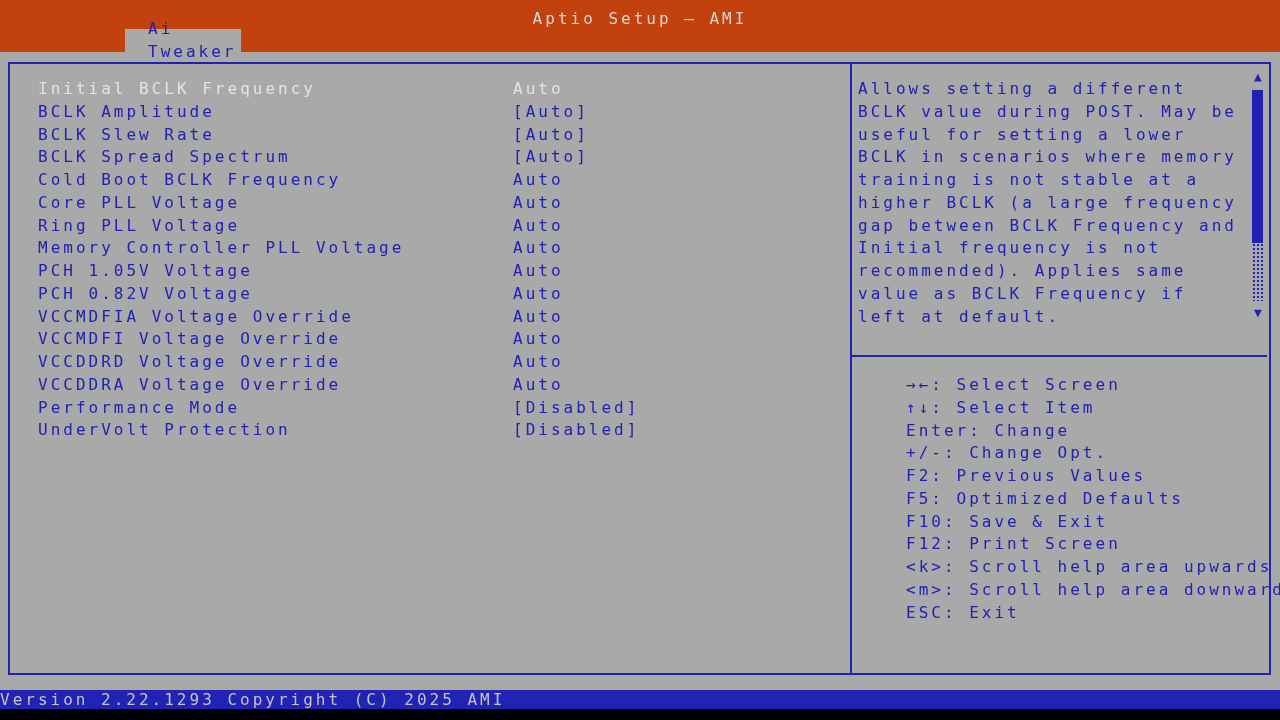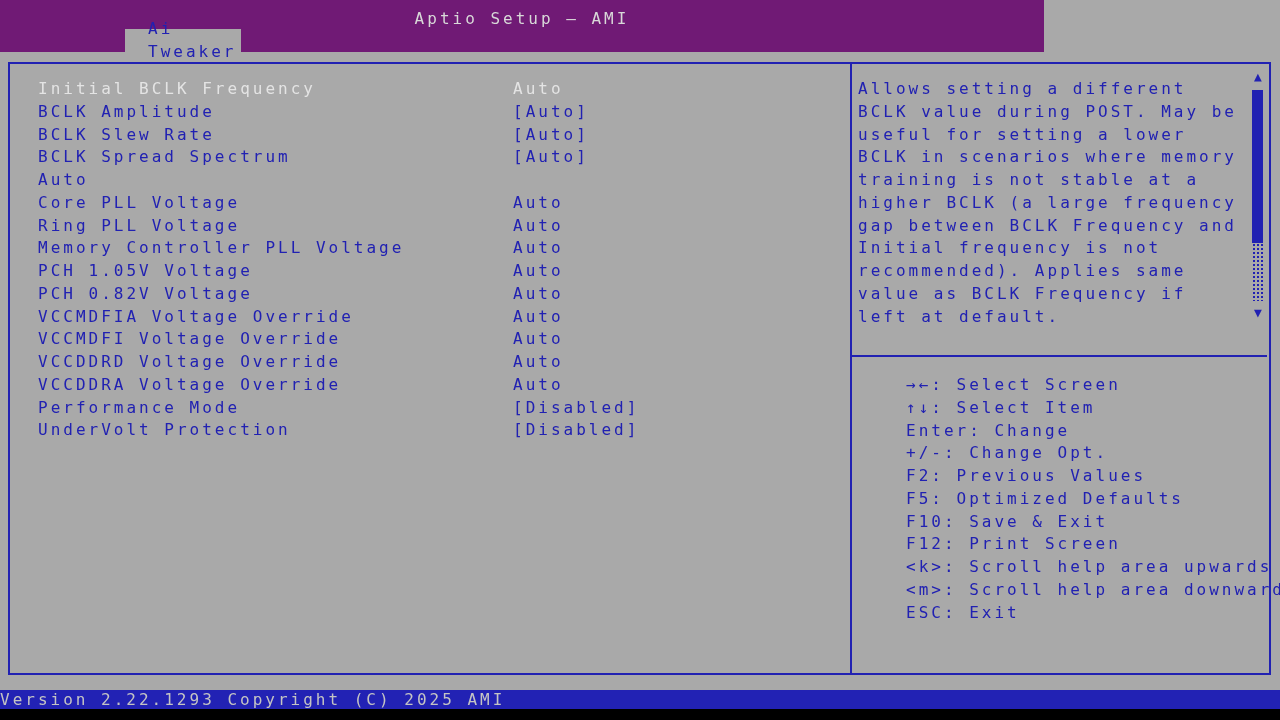--- a/index.html
+++ b/index.html
@@ -6,22 +6,22 @@
   html,body { width:1280px; height:720px; overflow:hidden; }
   .screen {
     position:relative; width:1280px; height:720px;
     background:#a9a9a9;
     font-family:"DejaVu Sans Mono", monospace;
     font-size:16px; letter-spacing:3px; line-height:22.75px;
     color:#2121b2;
   }
   
   .header {
-    position:absolute; left:0; top:0; width:1044px; height:52px;
-    background:#701a75;
+    position:absolute; left:0; top:0; width:1280px; height:52px;
+    background:#c2410c;
   }
   .header-title {
     position:absolute; left:0; top:8px; width:100%;
     text-align:center; color:#d8d8d8;
   }
   .tab {
     position:absolute; left:125px; top:29px; width:116px; height:23px;
     background:#a9a9a9; color:#2121b2;
     display:flex; align-items:center; justify-content:center;padding-left:23px;
   }
@@ -107,20 +107,21 @@
     </div>
     <div class="menu-row">
       <span class="lbl">BCLK Slew Rate</span>
       <span class="val">[Auto]</span>
     </div>
     <div class="menu-row">
       <span class="lbl">BCLK Spread Spectrum</span>
       <span class="val">[Auto]</span>
     </div>
     <div class="menu-row">
+      <span class="lbl">Cold Boot BCLK Frequency</span>
       <span class="val">Auto</span>
     </div>
     <div class="menu-row">
       <span class="lbl">Core PLL Voltage</span>
       <span class="val">Auto</span>
     </div>
     <div class="menu-row">
       <span class="lbl">Ring PLL Voltage</span>
       <span class="val">Auto</span>
     </div>

